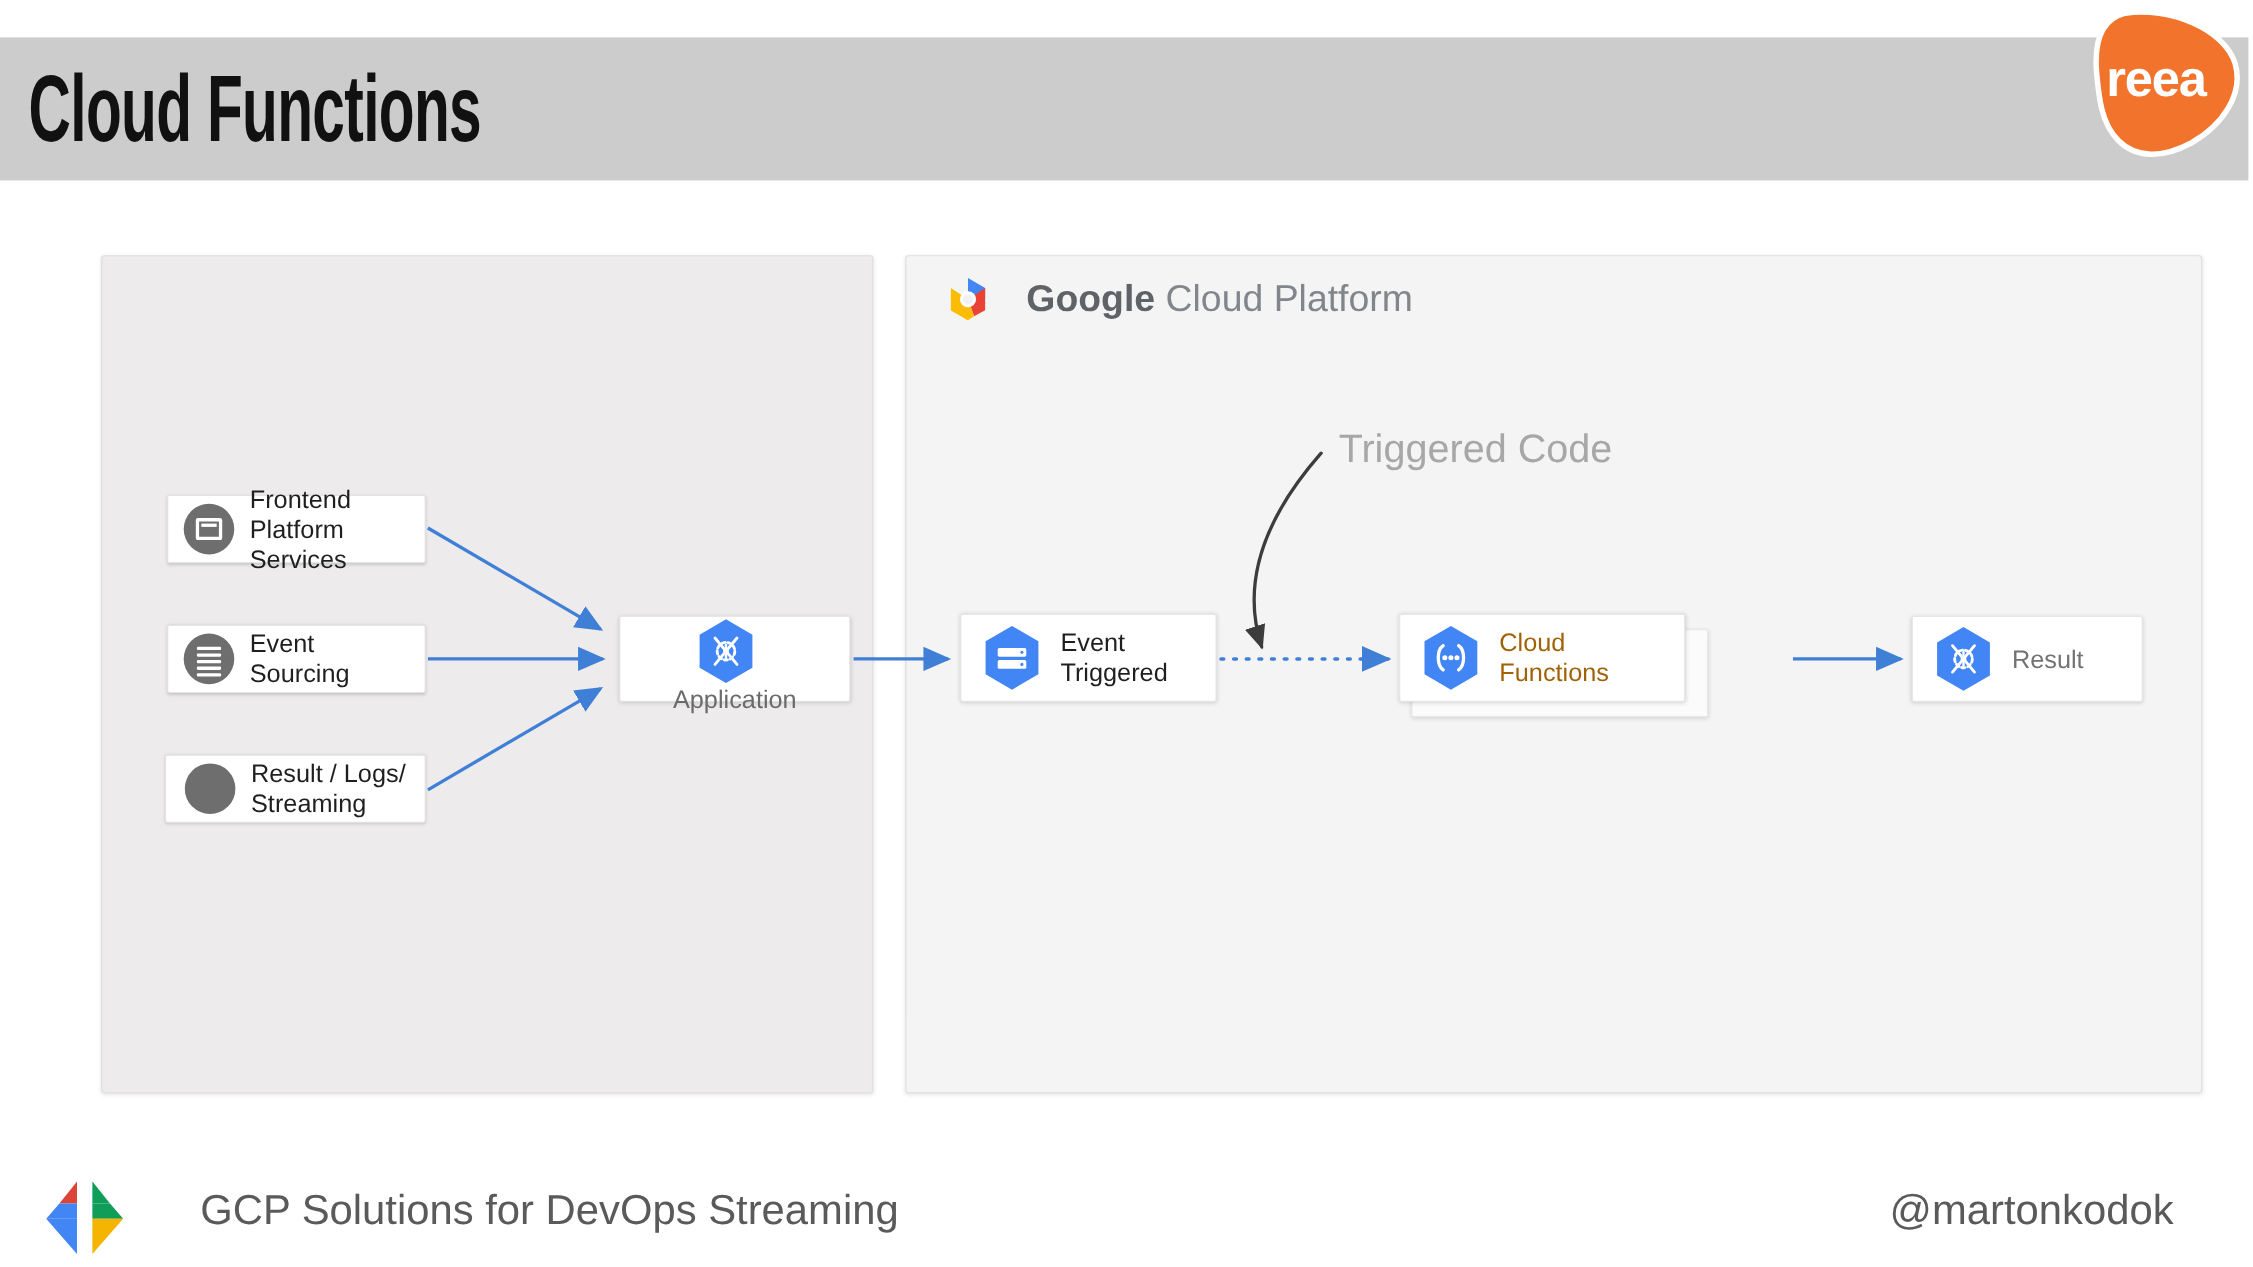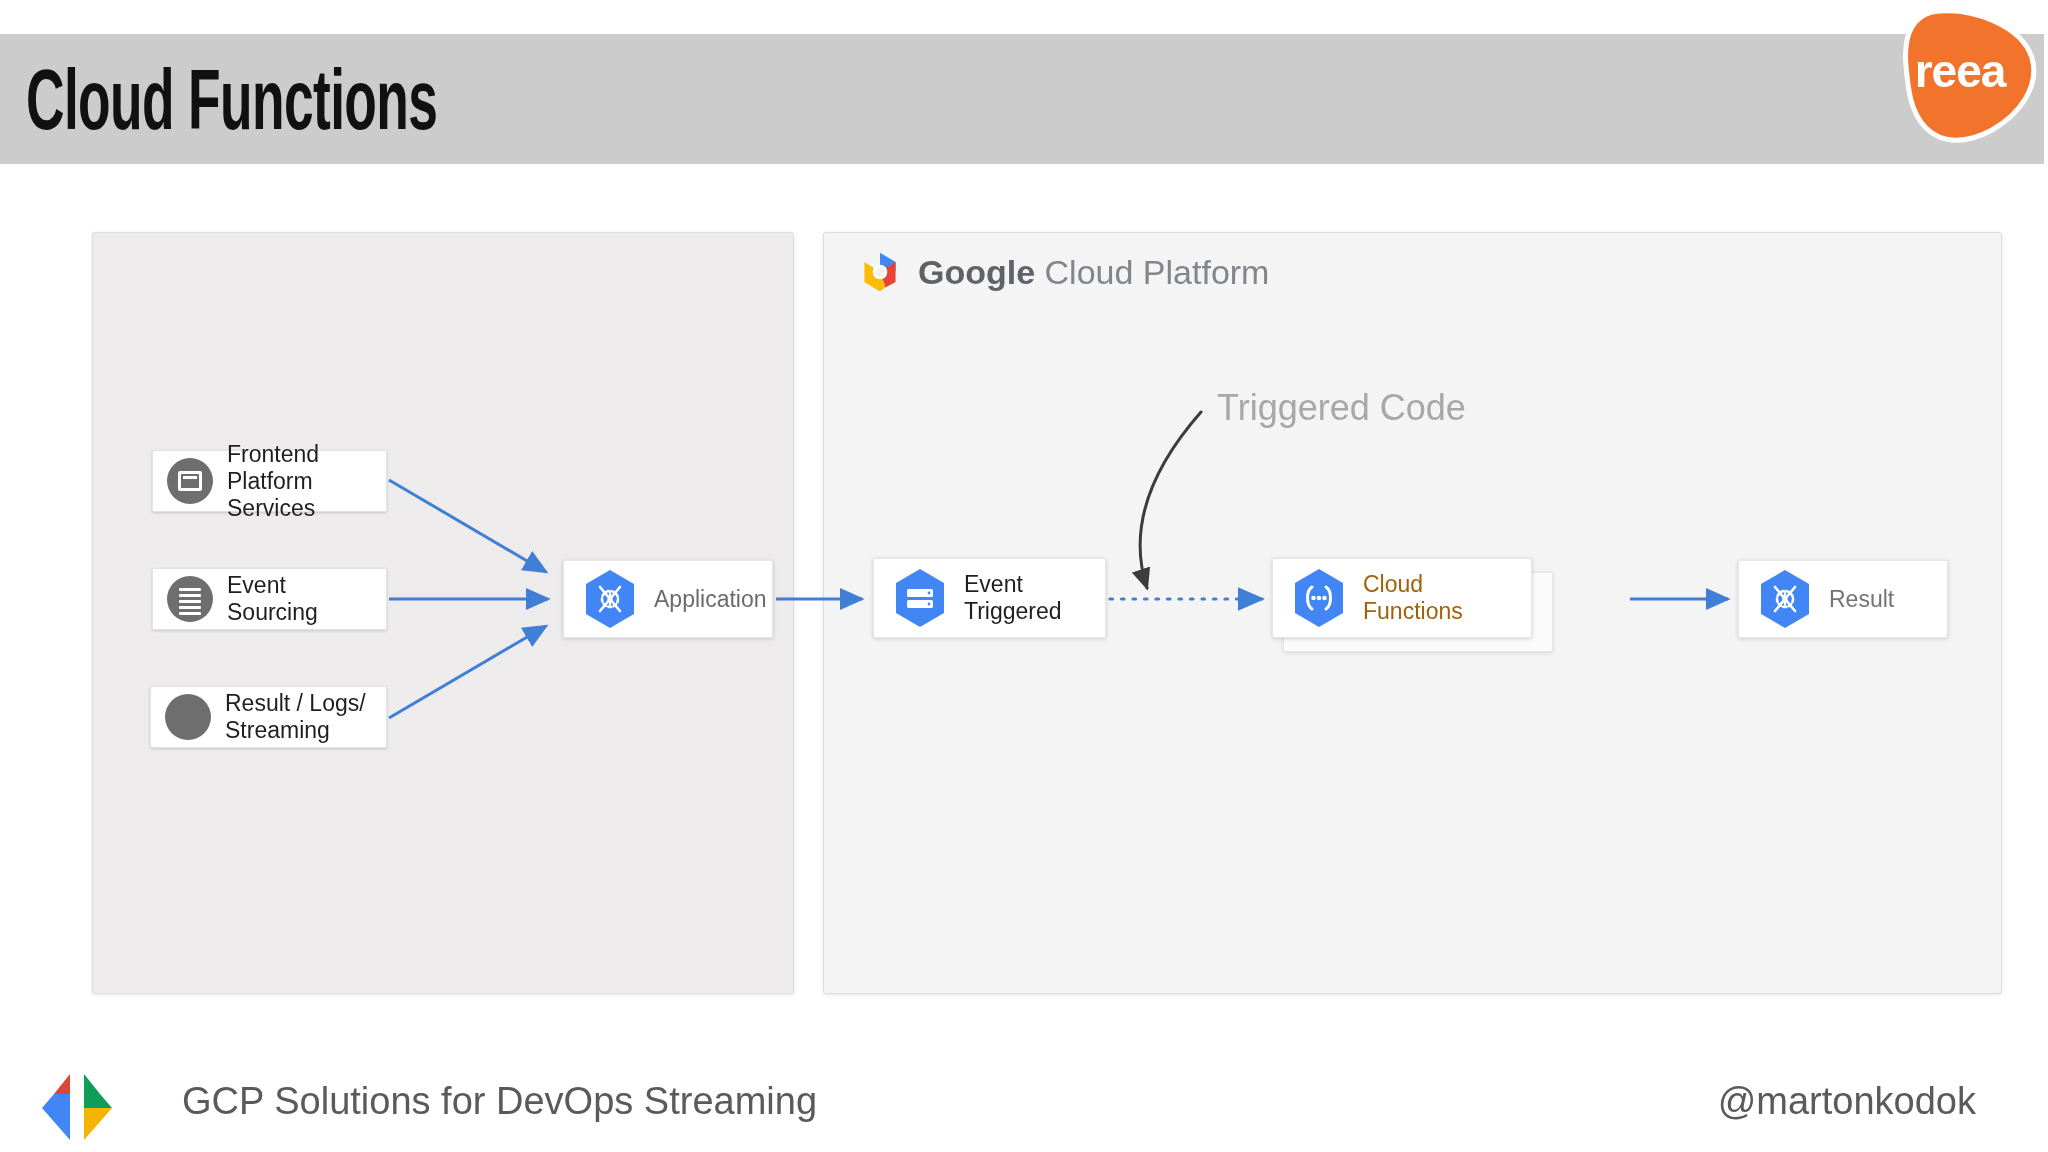--- a/index.html
+++ b/index.html
@@ -59,39 +59,40 @@
     background:#edebeb;
   }
   #panel-right{
     left:823px;top:232px;width:1177px;height:760px;
     background:#f5f4f4;
   }
 
   
   #gcp-header{
     position:absolute;left:858px;top:250px;
-    display:flex;align-items:center;gap:16px;
+    display:flex;align-items:center;gap:31px;
   }
   #gcp-wordmark{
     font-size:34px;color:#5f6368;white-space:nowrap;
     font-family:"Liberation Sans", sans-serif;
   }
   #gcp-wordmark b{font-weight:bold;color:#5f6368;}
   #gcp-wordmark span.light{color:#80868b;font-weight:normal;}
 
   
   .src-card{
     position:absolute;
     background:#ffffff;
     border:1px solid #e4e4e4;
     border-radius:2px;
     box-shadow:0 1px 3px rgba(0,0,0,0.16);
     display:flex;align-items:center;
     padding:0 14px;
     box-sizing:border-box;
+    justify-content:center;
   }
   .src-circle{
     width:46px;height:46px;border-radius:50%;
     background:#6e6e6e;
     flex:0 0 auto;
     position:relative;
     margin-right:14px;
   }
   .src-label{
     font-size:23px;color:#1f1f1f;line-height:27px;
@@ -132,21 +133,21 @@
   }
   .flow-label{
     font-size:23px;line-height:27px;white-space:pre-line;
   }
   .hexicon{
     width:56px;height:62px;flex:0 0 auto;margin-right:16px;
     position:relative;
   }
   .hexicon svg{display:block;width:56px;height:62px;}
 
-  #card-application{left:563px;top:560px;width:210px;height:78px;}
+  #card-application{left:563px;top:560px;width:210px;height:78px;flex-direction:column;}
   #card-application .flow-label{color:#6b6b6b;}
 
   #card-event-trig{left:873px;top:558px;width:233px;height:80px;}
   #card-event-trig .flow-label{color:#1f1f1f;}
 
   #card-cloudfn-back{
     position:absolute;left:1283px;top:572px;width:268px;height:78px;
     background:#fbfbfb;border:1px solid #e6e6e6;border-radius:2px;
     box-shadow:0 1px 4px rgba(0,0,0,0.12);
   }

